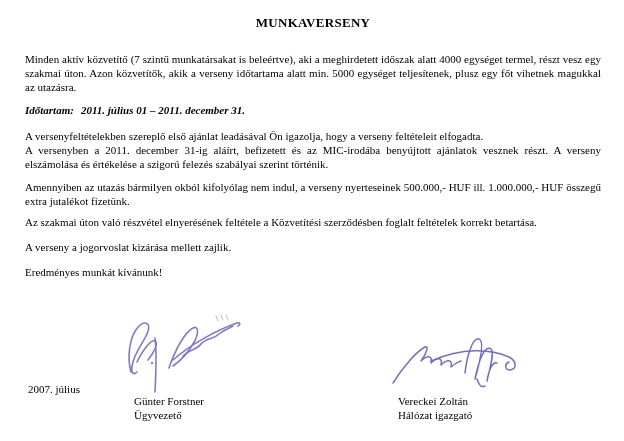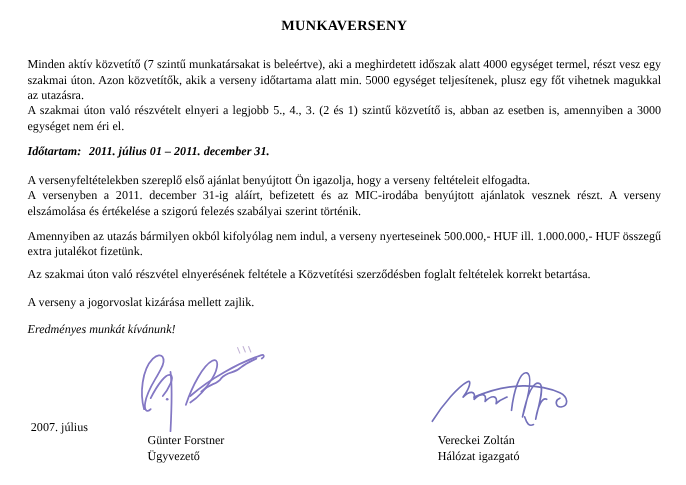--- a/index.html
+++ b/index.html
@@ -21,21 +21,21 @@
   .doc-subtitle{ margin-top:12px; }
   .block { margin-top:10px; }
   .block p { margin:0; font-size:11px; line-height:14px; text-align:justify; }
   .block-eligibility { margin-top:21px; }
   .block-duration { margin-top:9px; font-size:11px; line-height:14px; font-weight:bold;font-style:italic; }
   .block-duration .gap { display:inline-block; width:7px; }
   .block-acceptance { margin-top:12px; }
   .block-bonus { margin-top:9px; }
   .block-conduct { margin-top:7px; }
   .block-legal { margin-top:11px; }
-  .block-closing { margin-top:11px;font-style:italic; }
+  .block-closing { margin-top:11px; }
   .footer-date {
     position:absolute; left:28px; top:382px;
     font-size:11px; line-height:14px;
   }
   .signer { position:absolute; top:394px; }
   .signer p { margin:0; font-size:11px; line-height:14px; }
   .signer-left  { left:134px; }
   .signer-right { left:398px; }
   .sig-svg { position:absolute; }
   .sig-left-svg  { left:121px; top:310px; }
@@ -44,29 +44,28 @@
 </head>
 <body>
 
 <div class="page">
   <div class="content">
 
     <h1 class="doc-title">MUNKAVERSENY</h1>
 
     <div class="block block-eligibility">
       <p>Minden aktív közvetítő (7 szintű munkatársakat is beleértve), aki a meghirdetett időszak alatt 4000 egységet termel, részt vesz egy szakmai úton. Azon közvetítők, akik a verseny időtartama alatt min. 5000 egységet teljesítenek, plusz egy főt vihetnek magukkal az utazásra.</p>
-      <p>A szakmai úton való részvételt elnyeri a legjobb 5., 4., 3. (2 és 1) szintű közvetítő is, abban az esetben is, amennyiben a 3000 egységet nem éri el.</p>
     </div>
 
     <div class="block block-duration">
       <span>Időtartam:</span><span class="gap"></span><span>2011. július 01 – 2011. december 31.</span>
     </div>
 
     <div class="block block-acceptance">
-      <p>A versenyfeltételekben szereplő első ajánlat benyújtott Ön igazolja, hogy a verseny feltételeit elfogadta.</p>
+      <p>A versenyfeltételekben szereplő első ajánlat leadásával Ön igazolja, hogy a verseny feltételeit elfogadta.</p>
       <p>A versenyben a 2011. december 31-ig aláírt, befizetett és az MIC-irodába benyújtott ajánlatok vesznek részt. A verseny elszámolása és értékelése a szigorú felezés szabályai szerint történik.</p>
     </div>
 
     <div class="block block-bonus">
       <p>Amennyiben az utazás bármilyen okból kifolyólag nem indul, a verseny nyerteseinek 500.000,- HUF ill. 1.000.000,- HUF összegű extra jutalékot fizetünk.</p>
     </div>
 
     <div class="block block-conduct">
       <p>Az szakmai úton való részvétel elnyerésének feltétele a Közvetítési szerződésben foglalt feltételek korrekt betartása.</p>
     </div>

